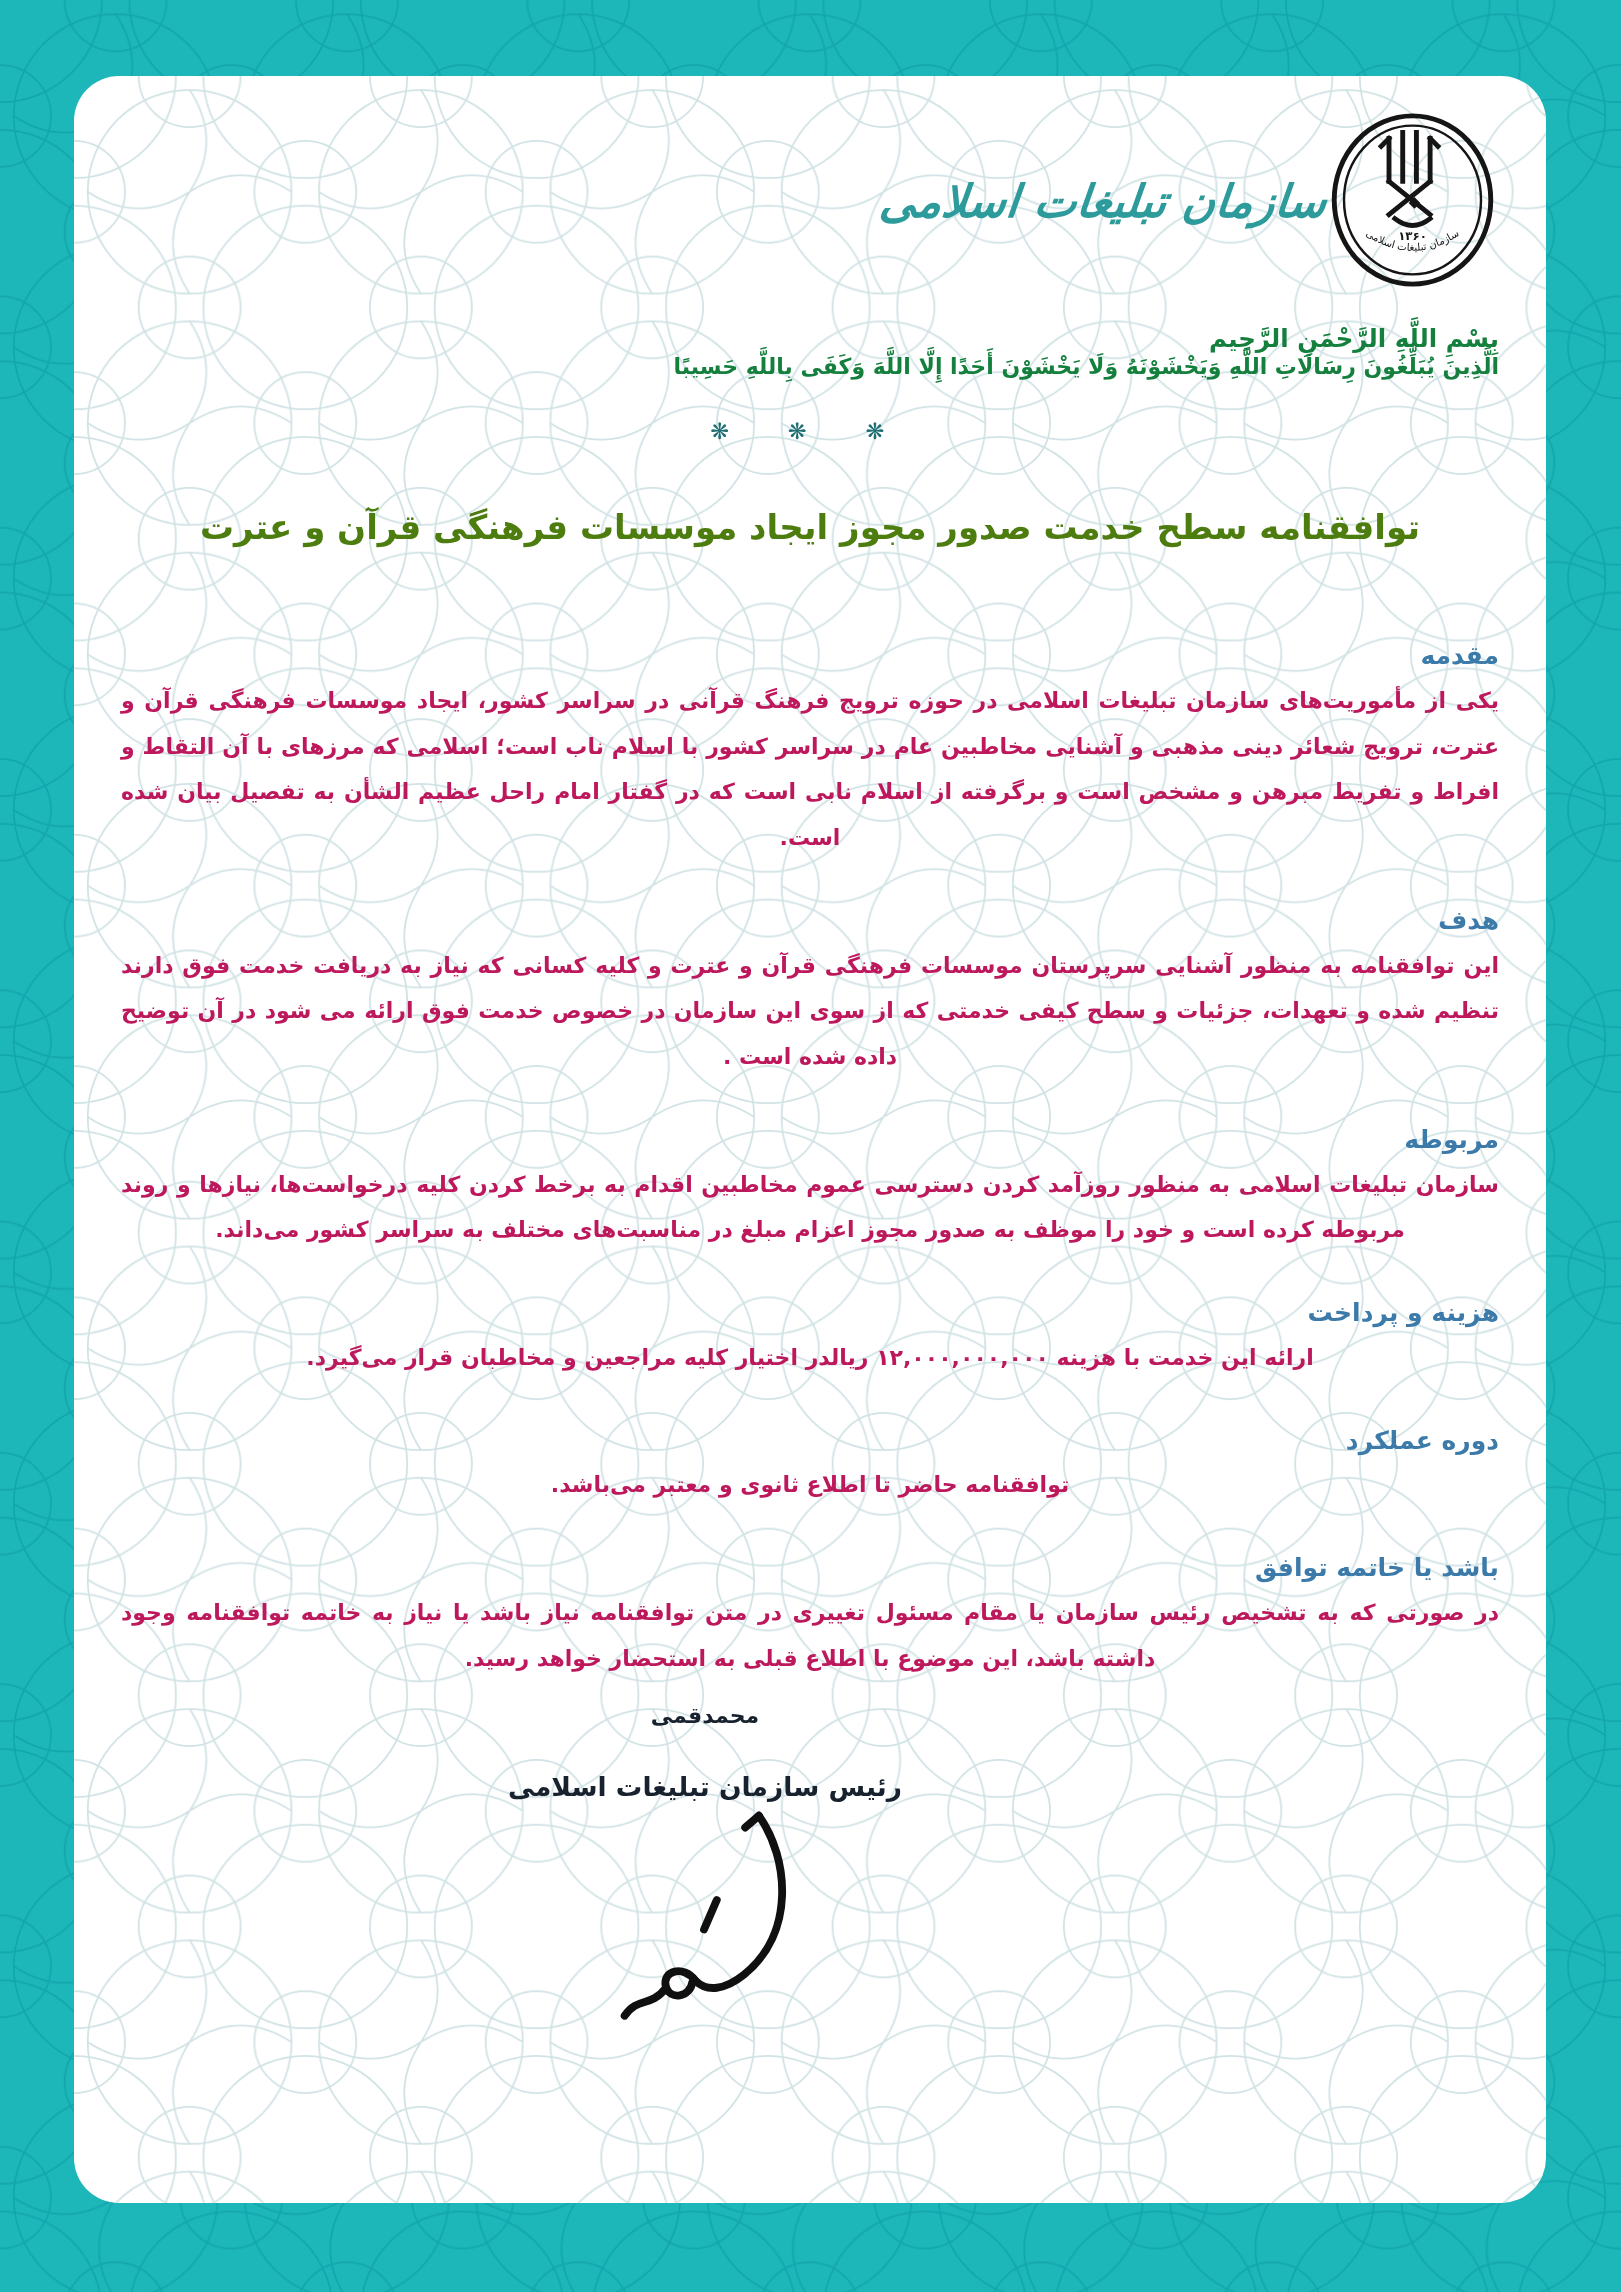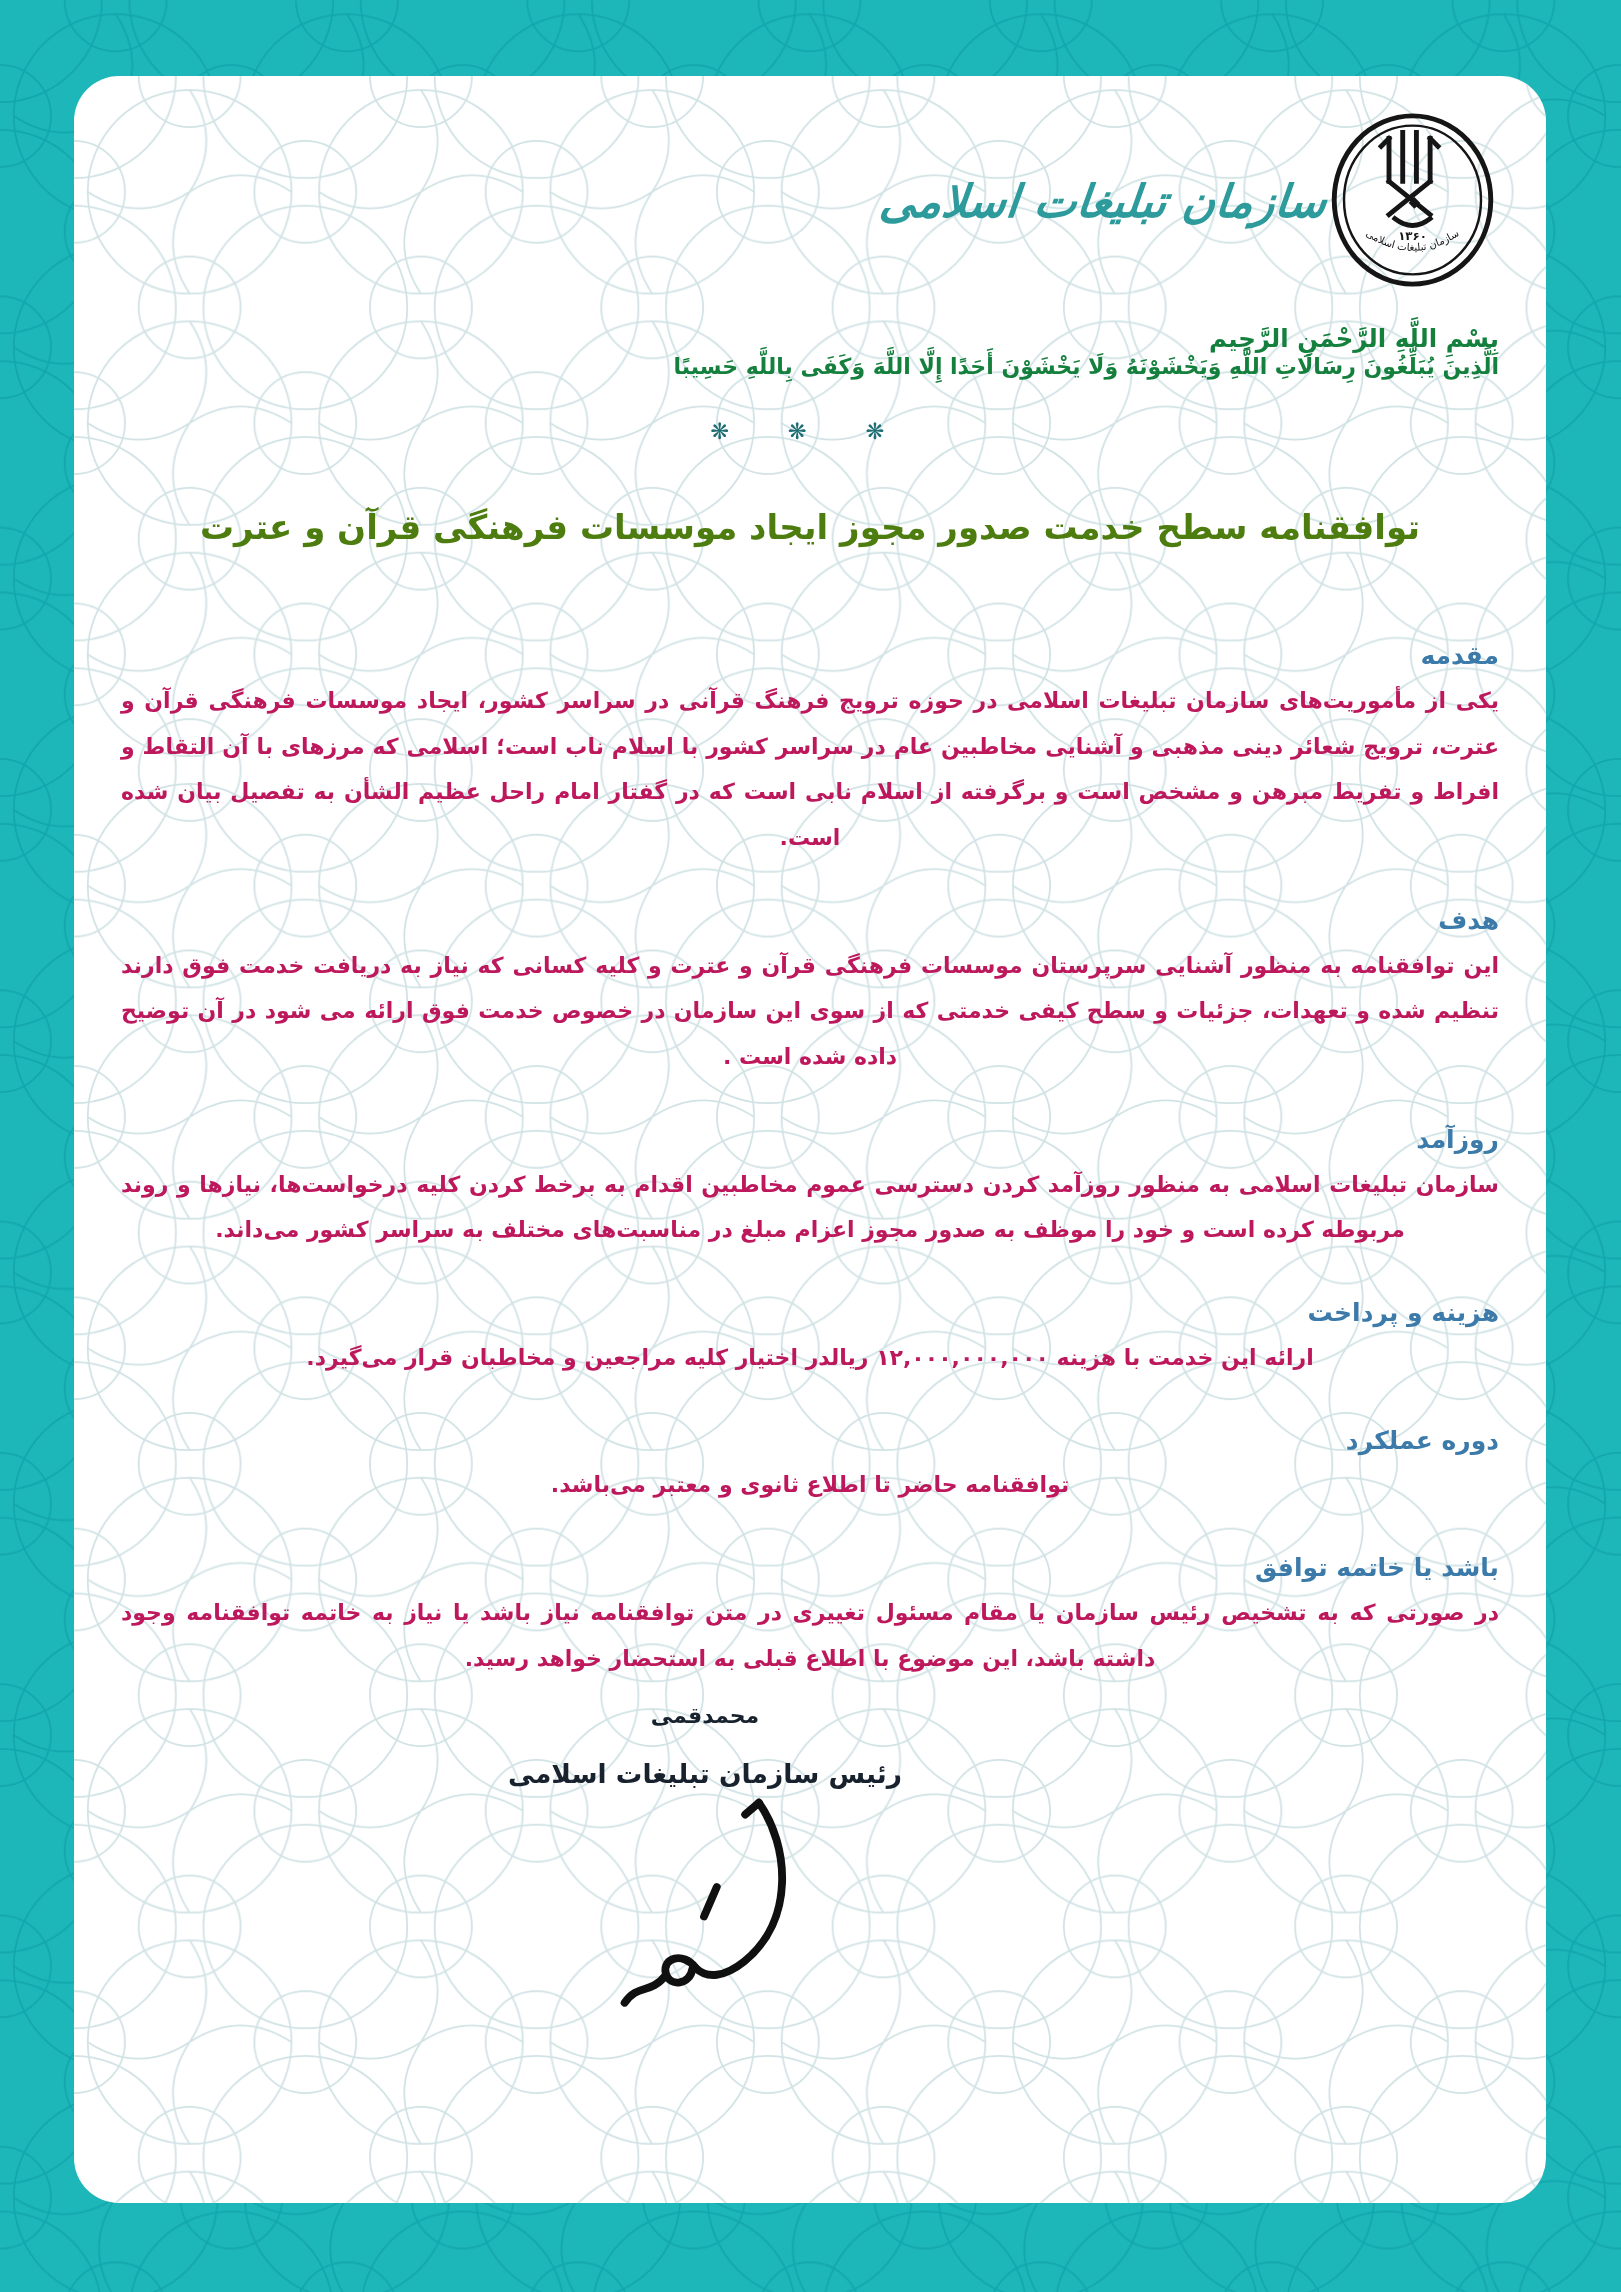--- a/index.html
+++ b/index.html
@@ -39,21 +39,21 @@
     text-align:right; margin:45px 0 0 0;
   }
   .section p{
     color:#be185d; font-size:22px; font-weight:700; line-height:2.08;
     text-align:justify; text-align-last:center; margin:7.8px 0 0 0;
   }
   .sig{
     width:490px; margin:21.6px 549px 0 0; text-align:center;
   }
   .sig .name{font-size:22px; font-weight:800; color:#18222e;}
-  .sig .role{font-size:26.5px; font-weight:800; color:#18222e; margin-top:30px;}
+  .sig .role{font-size:26.5px; font-weight:800; color:#18222e; margin-top:43px;}
   .sig .scrawl{margin-top:2px;}
 </style>
 </head>
 <body>
 
 <div class="page">
 
   <svg class="pattern-svg" width="1621" height="2293" aria-hidden="true" viewBox="0 0 1654 2339">
     <defs>
       <pattern id="geoDark" width="236" height="236" patternUnits="userSpaceOnUse">
@@ -136,21 +136,21 @@
       <div class="sections">
         <div class="section">
           <h2>مقدمه</h2>
           <p>یکی از مأموریت‌های سازمان تبلیغات اسلامی در حوزه ترویج فرهنگ قرآنی در سراسر کشور، ایجاد موسسات فرهنگی قرآن و عترت، ترویج شعائر دینی مذهبی و آشنایی مخاطبین عام در سراسر کشور با اسلام ناب است؛ اسلامی که مرزهای با آن التقاط و افراط و تفریط مبرهن و مشخص است و برگرفته از اسلام نابی است که در گفتار امام راحل عظیم الشأن به تفصیل بیان شده است.</p>
         </div>
         <div class="section">
           <h2>هدف</h2>
           <p>این توافقنامه به منظور آشنایی سرپرستان موسسات فرهنگی قرآن و عترت و کلیه کسانی که نیاز به دریافت خدمت فوق دارند تنظیم شده و تعهدات، جزئیات و سطح کیفی خدمتی که از سوی این سازمان در خصوص خدمت فوق ارائه می شود در آن توضیح داده شده است .</p>
         </div>
         <div class="section">
-          <h2>روزآمد</h2>
+          <h2>مربوطه</h2>
           <p>سازمان تبلیغات اسلامی به منظور روزآمد کردن دسترسی عموم مخاطبین اقدام به برخط کردن کلیه درخواست‌ها، نیازها و روند مربوطه کرده است و خود را موظف به صدور مجوز اعزام مبلغ در مناسبت‌های مختلف به سراسر کشور می‌داند.</p>
         </div>
         <div class="section">
           <h2>هزینه و پرداخت</h2>
           <p>ارائه این خدمت با هزینه ۱۲,۰۰۰,۰۰۰,۰۰۰ ریالدر اختیار کلیه مراجعین و مخاطبان قرار می‌گیرد.</p>
         </div>
         <div class="section">
           <h2>دوره عملکرد</h2>
           <p>توافقنامه حاضر تا اطلاع ثانوی و معتبر می‌باشد.</p>
         </div>

